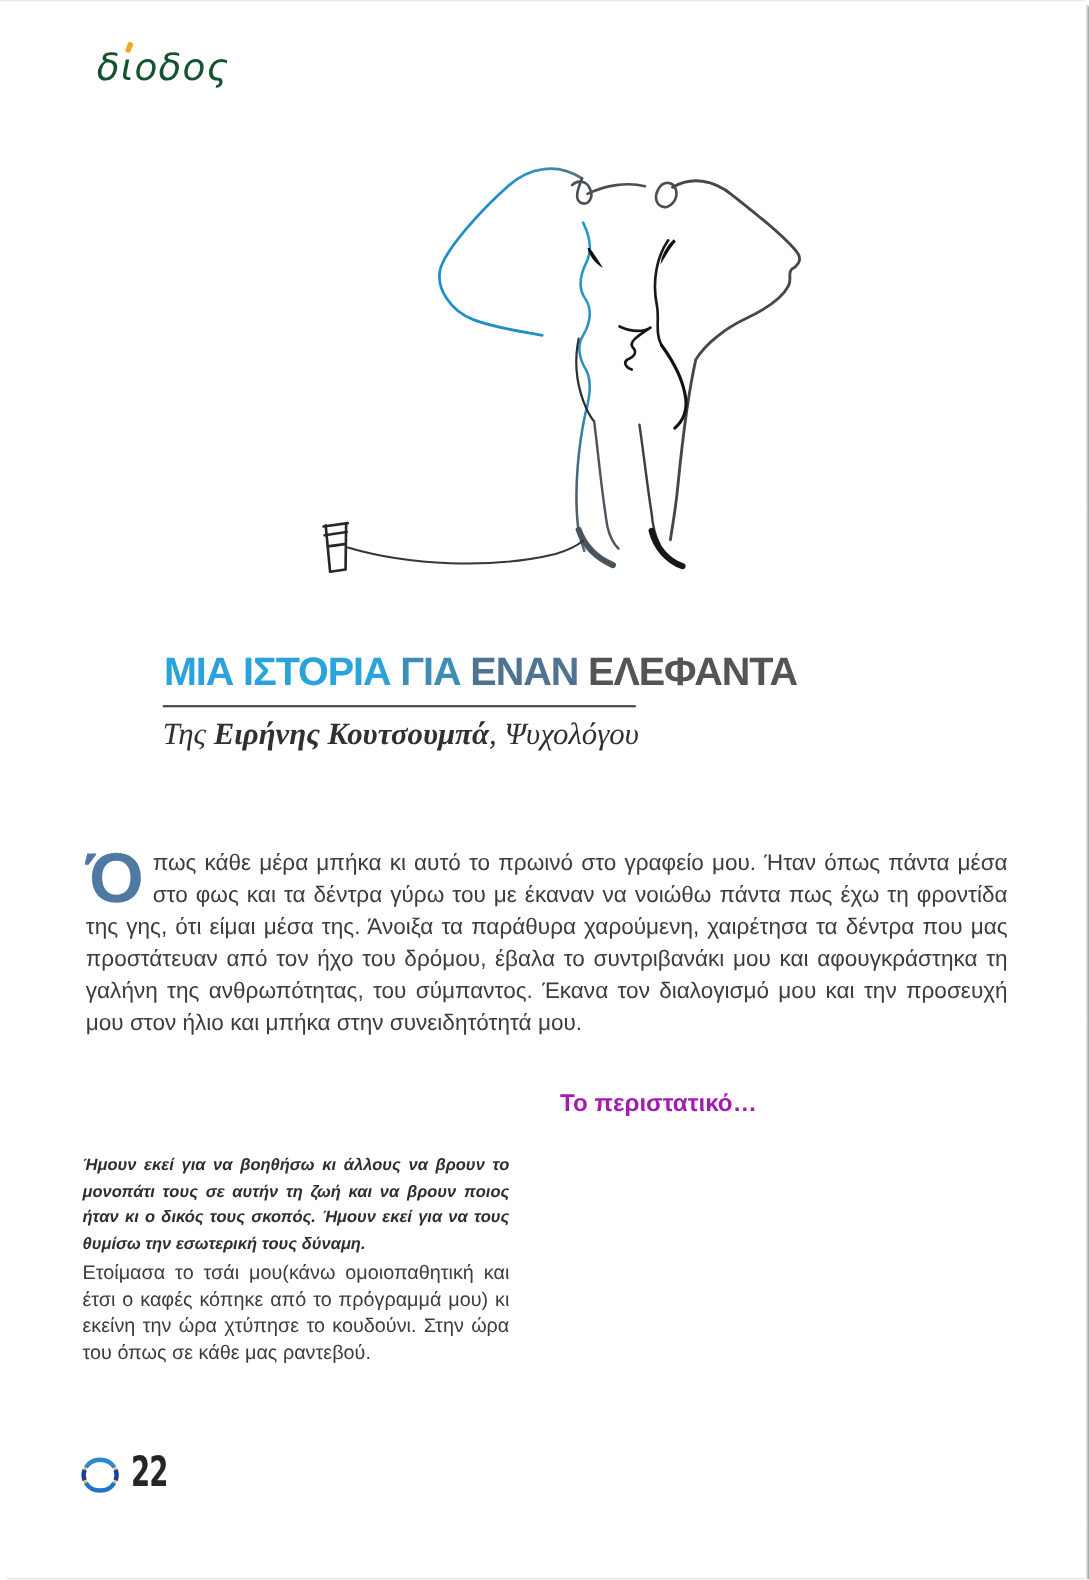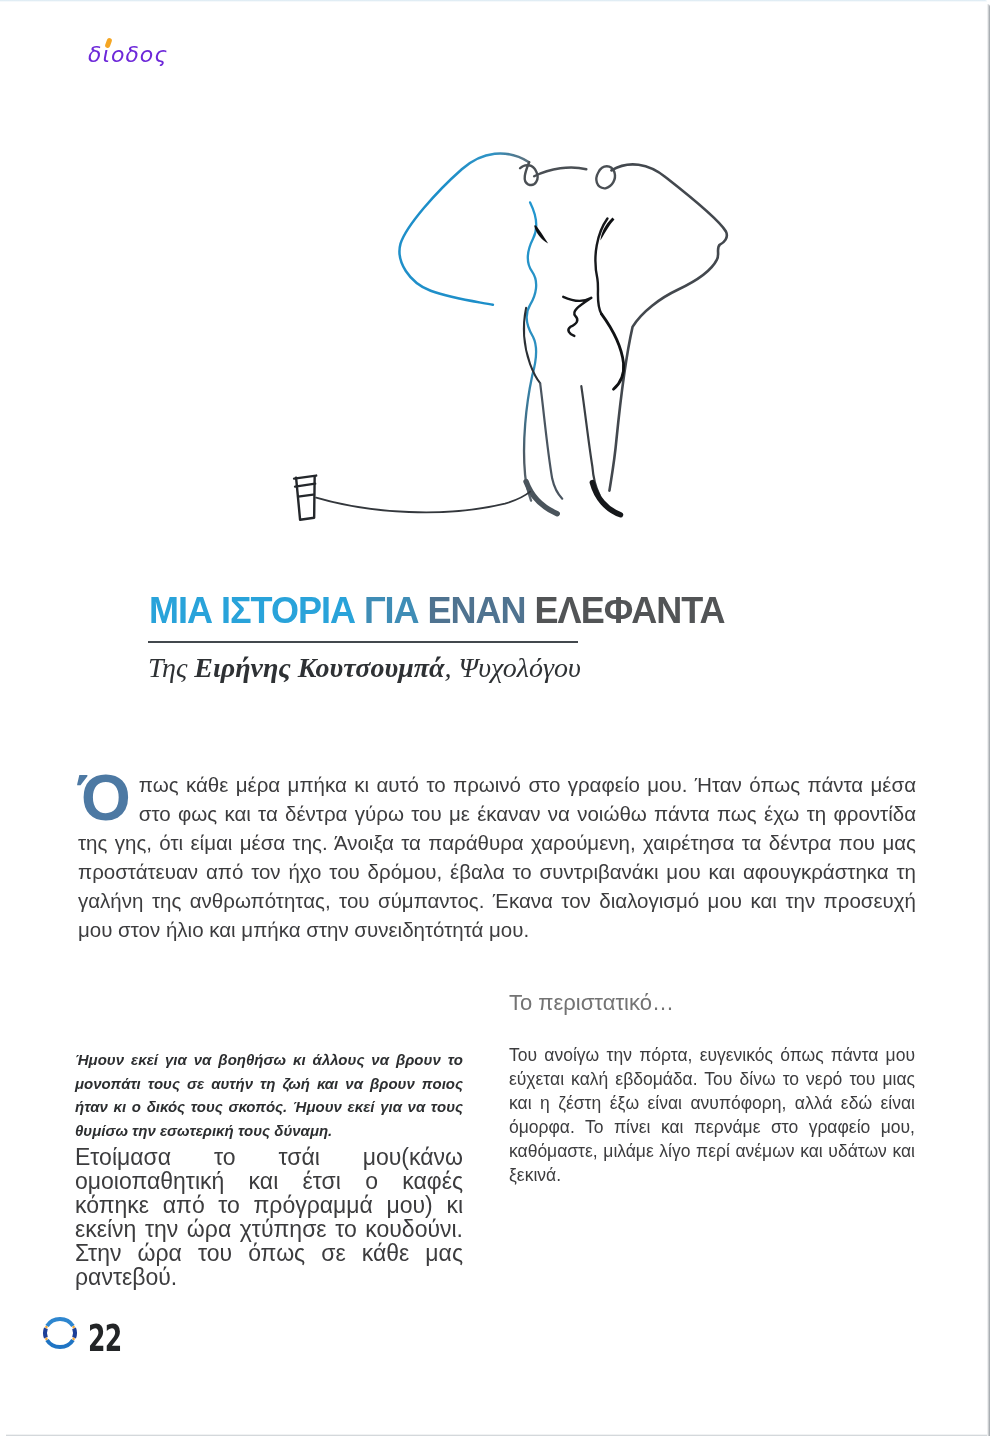--- a/index.html
+++ b/index.html
@@ -15,21 +15,21 @@
   
   .edge-top { position:absolute; top:0; left:0; right:3px; height:2px;
     background:linear-gradient(to bottom,#d6e7f1,rgba(255,255,255,0)); border-top-right-radius:8px; }
   .edge-right { position:absolute; top:4px; right:0; width:3px; bottom:0;
     background:linear-gradient(to right,rgba(255,255,255,0),#989ea3); border-top-right-radius:8px; }
   .edge-bottom { position:absolute; bottom:0; left:6px; right:3px; height:2px;
     background:linear-gradient(to top,#c6cbcf,rgba(255,255,255,0)); }
 
   
   .logo { position:absolute; left:88px; top:42px; font-family:"DejaVu Sans", sans-serif;
-    font-style:italic; font-size:22px; letter-spacing:1px; color:#6d28d9; font-weight:400; }
+    font-style:italic; font-size:34px; letter-spacing:1px; color:#14532d; font-weight:400; }
   .logo .iota-wrap { position:relative; display:inline-block; }
   .logo .tonos { position:absolute; top:-4px; left:45%; width:5px; height:10px;
     background:#f5a623; border-radius:3px; transform:rotate(20deg); }
 
   
   .elephant { position:absolute; left:278px; top:130px; width:462px; height:422px; }
 
   
   .title { position:absolute; left:149px; top:566px; width:790px;
     font-weight:bold; font-size:36px; letter-spacing:-1px; white-space:nowrap; }
@@ -43,29 +43,29 @@
     font-size:20.5px; line-height:29px; color:#3c3c3e; text-align:justify; }
   .dropcap { float:left; font-size:64px; line-height:47px; font-weight:bold;
     color:#4d79a3; padding:5px 8px 0 0; }
 
   
   .columns { position:absolute; left:75px; top:988px; width:840px; display:flex; gap:46px; }
   .col-left { width:388px; flex:0 0 388px; }
   .col-right { flex:1; }
   .col-left .lead { margin:60px 0 0 0; font-weight:bold; font-style:italic;
     font-size:15px; line-height:23.5px; color:#2c2e30; text-align:justify; }
-  .col-left .body { margin:3px 0 0 0; font-size:23px; line-height:24px;
+  .col-left .body { margin:3px 0 0 0; font-size:18px; line-height:24px;
     color:#3c3c3e; text-align:justify; }
-  .col-right h2 { margin:2px 0 0 0; font-size:22px; font-weight:normal; color:#737373; }
+  .col-right h2 { margin:2px 0 0 0; font-size:22px; font-weight:bold; color:#a21caf; }
   .col-right p { margin:27px 0 0 0; font-size:17.5px; line-height:24px;
     color:#3c3c3e; text-align:justify; }
   .col-right p + p { margin-top:0; }
 
   
-  .footer { position:absolute; left:40px; top:1316px; display:flex; align-items:flex-start; gap:8px; }
+  .footer { position:absolute; left:71px; top:1316px; display:flex; align-items:flex-end; gap:8px; }
   .ring-icon { width:40px; height:36px; }
   .page-num { font-family:"DejaVu Sans", sans-serif; font-size:38px; font-weight:bold;
     color:#232527; transform:scaleX(0.66); transform-origin:left center; letter-spacing:-1px; }
 </style>
 </head>
 <body>
 
 <div class="page">
 
   <div class="edge-top"></div>
@@ -142,21 +142,20 @@
 
   <p class="intro"><span class="dropcap">Ό</span><span>πως κάθε μέρα μπήκα κι αυτό το πρωινό στο γραφείο μου. Ήταν όπως πάντα μέσα στο φως και τα δέντρα γύρω του με έκαναν να νοιώθω πάντα πως έχω τη φροντίδα της γης, ότι είμαι μέσα της. Άνοιξα τα παράθυρα χαρούμενη, χαιρέτησα τα δέντρα που μας προστάτευαν από τον ήχο του δρόμου, έβαλα το συντριβανάκι μου και αφουγκράστηκα τη γαλήνη της ανθρωπότητας, του σύμπαντος. Έκανα τον διαλογισμό μου και την προσευχή μου στον ήλιο και μπήκα στην συνειδητότητά μου.</span></p>
 
   <div class="columns">
     <div class="col-left">
       <p class="lead">Ήμουν εκεί για να βοηθήσω κι άλλους να βρουν το μονοπάτι τους σε αυτήν τη ζωή και να βρουν ποιος ήταν κι ο δικός τους σκοπός. Ήμουν εκεί για να τους θυμίσω την εσωτερική τους δύναμη.</p>
       <p class="body">Ετοίμασα το τσάι μου(κάνω ομοιοπαθητική και έτσι ο καφές κόπηκε από το πρόγραμμά μου) κι εκείνη την ώρα χτύπησε το κουδούνι. Στην ώρα του όπως σε κάθε μας ραντεβού.</p>
     </div>
     <div class="col-right">
       <h2>Το περιστατικό…</h2>
-      <p>Του ανοίγω την πόρτα, ευγενικός όπως πάντα μου εύχεται καλή εβδομάδα. Του δίνω το νερό του μιας και η ζέστη έξω είναι ανυπόφορη, αλλά εδώ είναι όμορφα. Το πίνει και περνάμε στο γραφείο μου, καθόμαστε, μιλάμε λίγο περί ανέμων και υδάτων και ξεκινά.</p>
     </div>
   </div>
 
   <div class="footer">
     <svg class="ring-icon" viewBox="0 0 40 36">
       <g fill="none" stroke-width="4">
         <path stroke="#2e86cf" d="M 7,10 A 15,14 0 0 1 33,10"></path>
         <path stroke="#1d3f97" d="M 34.1,12.2 A 15,14 0 0 1 34.1,21.8"></path>
         <path stroke="#1f74c4" d="M 33,24 A 15,14 0 0 1 7,24"></path>
         <path stroke="#1d3f97" d="M 5.9,21.8 A 15,14 0 0 1 5.9,12.2"></path>

